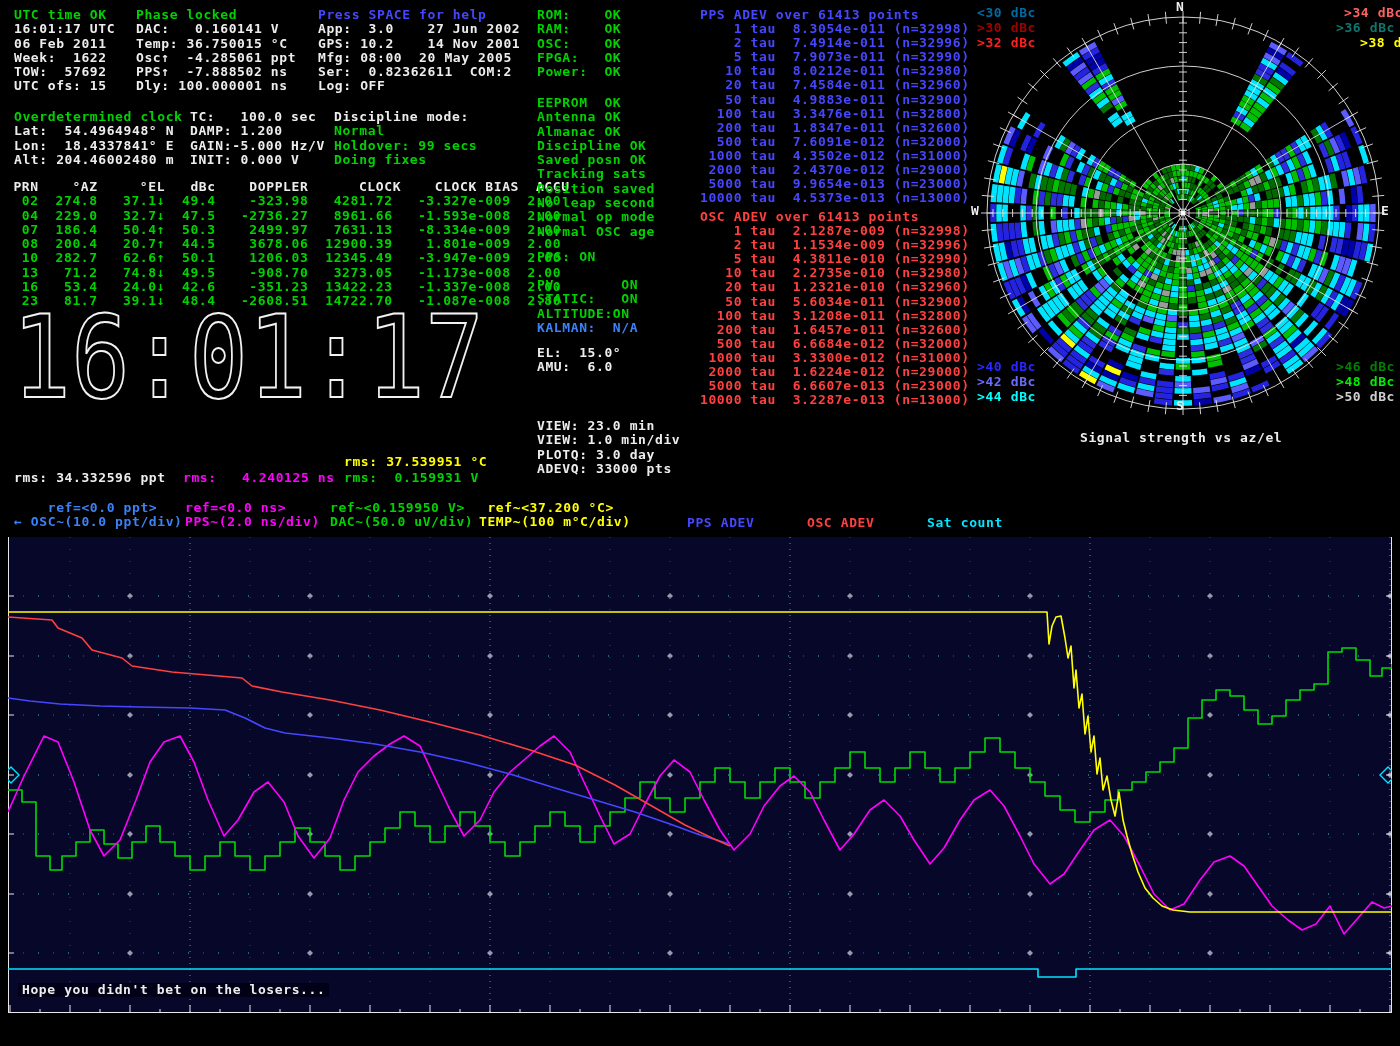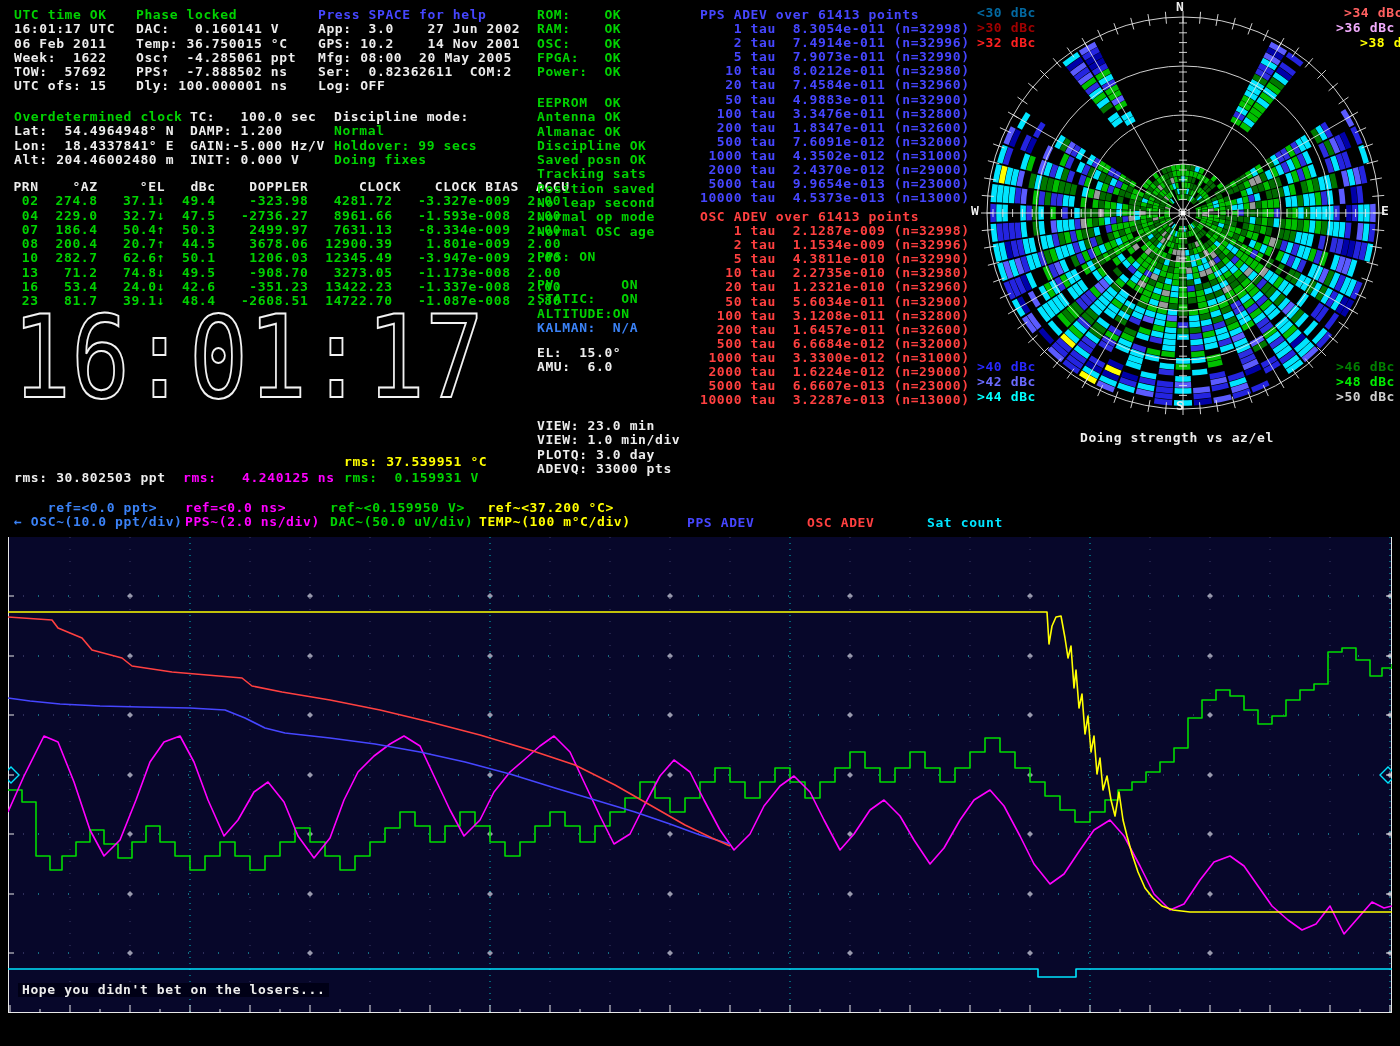--- a/index.html
+++ b/index.html
@@ -102,21 +102,21 @@
 ALTITUDE:ON</pre>
   <pre class="pre c-gray" id="blk-kalman">KALMAN:  N/A</pre>
   <pre class="pre c-white" id="blk-mask">EL:  15.0°
 AMU:  6.0</pre>
   <pre class="pre c-white" id="blk-view">VIEW: 23.0 min
 VIEW: 1.0 min/div
 PLOTQ: 3.0 day
 ADEVQ: 33000 pts</pre>
 
   <pre class="pre c-yel" id="rms-temp">rms: 37.539951 °C</pre>
-  <pre class="pre c-white" id="rms-osc">rms: 30.802503 ppt</pre>
+  <pre class="pre c-white" id="rms-osc">rms: 34.332596 ppt</pre>
   <pre class="pre c-mag" id="rms-pps">rms:   4.240125 ns</pre>
   <pre class="pre c-green" id="rms-dac">rms:  0.159931 V</pre>
 
   <div id="clock-wrap">
     <svg width="482" height="114">
       <text x="2" y="97" font-family="DejaVu Sans Mono, monospace" font-size="114" textLength="472" lengthAdjust="spacingAndGlyphs" fill="none" stroke="#f2f2f2" stroke-width="2">16:01:17</text>
     </svg>
   </div>
 
   <pre class="pre c-blue" id="blk-adevpps">PPS ADEV over 61413 points
@@ -1532,27 +1532,27 @@
         <line x1="204" y1="385.6000000000001" x2="212" y2="385.6000000000001" stroke="#e6e6e6" stroke-width="1" opacity="0.9"></line>
         <line x1="390.4000000000001" y1="209" x2="390.4000000000001" y2="217" stroke="#e6e6e6" stroke-width="1" opacity="0.9"></line>
         <line x1="204" y1="395.4000000000001" x2="212" y2="395.4000000000001" stroke="#e6e6e6" stroke-width="1" opacity="0.9"></line>
         <circle cx="208" cy="213" r="2.5" fill="#fff"></circle>
       </svg>
   </div>
   <pre class="pre c-white" id="cmp-n">N</pre>
   <pre class="pre c-white" id="cmp-s">S</pre>
   <pre class="pre c-white" id="cmp-w">W</pre>
   <pre class="pre c-white" id="cmp-e">E</pre>
-  <pre class="pre c-white" id="polar-caption">Doing strength vs az/el</pre>
+  <pre class="pre c-white" id="polar-caption">Signal strength vs az/el</pre>
 
   <pre class="pre" id="lg-tl0" style="color: #0369a1;">&lt;30 dBc</pre>
   <pre class="pre" id="lg-tl1" style="color: rgb(160, 0, 0);">&gt;30 dBc</pre>
   <pre class="pre" id="lg-tl2" style="color: rgb(255, 32, 32);">&gt;32 dBc</pre>
   <pre class="pre" id="lg-tr0" style="color: rgb(255, 96, 96); margin-left: 8px;">&gt;34 dBc</pre>
-  <pre class="pre" id="lg-tr1" style="color: #f0abfc;">&gt;36 dBc</pre>
+  <pre class="pre" id="lg-tr1" style="color: #0f766e;">&gt;36 dBc</pre>
   <pre class="pre" id="lg-tr2" style="color: rgb(255, 255, 0); margin-left: 24px;">&gt;38 dBc</pre>
   <pre class="pre" id="lg-bl0" style="color: rgb(40, 40, 255); text-align: right;">&gt;40 dBc</pre>
   <pre class="pre" id="lg-bl1" style="color: rgb(107, 107, 255); text-align: right;">&gt;42 dBc</pre>
   <pre class="pre" id="lg-bl2" style="color: rgb(0, 255, 255);">&gt;44 dBc</pre>
   <pre class="pre" id="lg-br0" style="color: rgb(0, 128, 0);">&gt;46 dBc</pre>
   <pre class="pre" id="lg-br1" style="color: rgb(0, 238, 0);">&gt;48 dBc</pre>
   <pre class="pre" id="lg-br2" style="color: rgb(207, 207, 207);">&gt;50 dBc</pre>
 
   <div id="plot-wrap">
     <svg id="plot-svg" width="1384" height="476" viewBox="0 0 1384 476">

